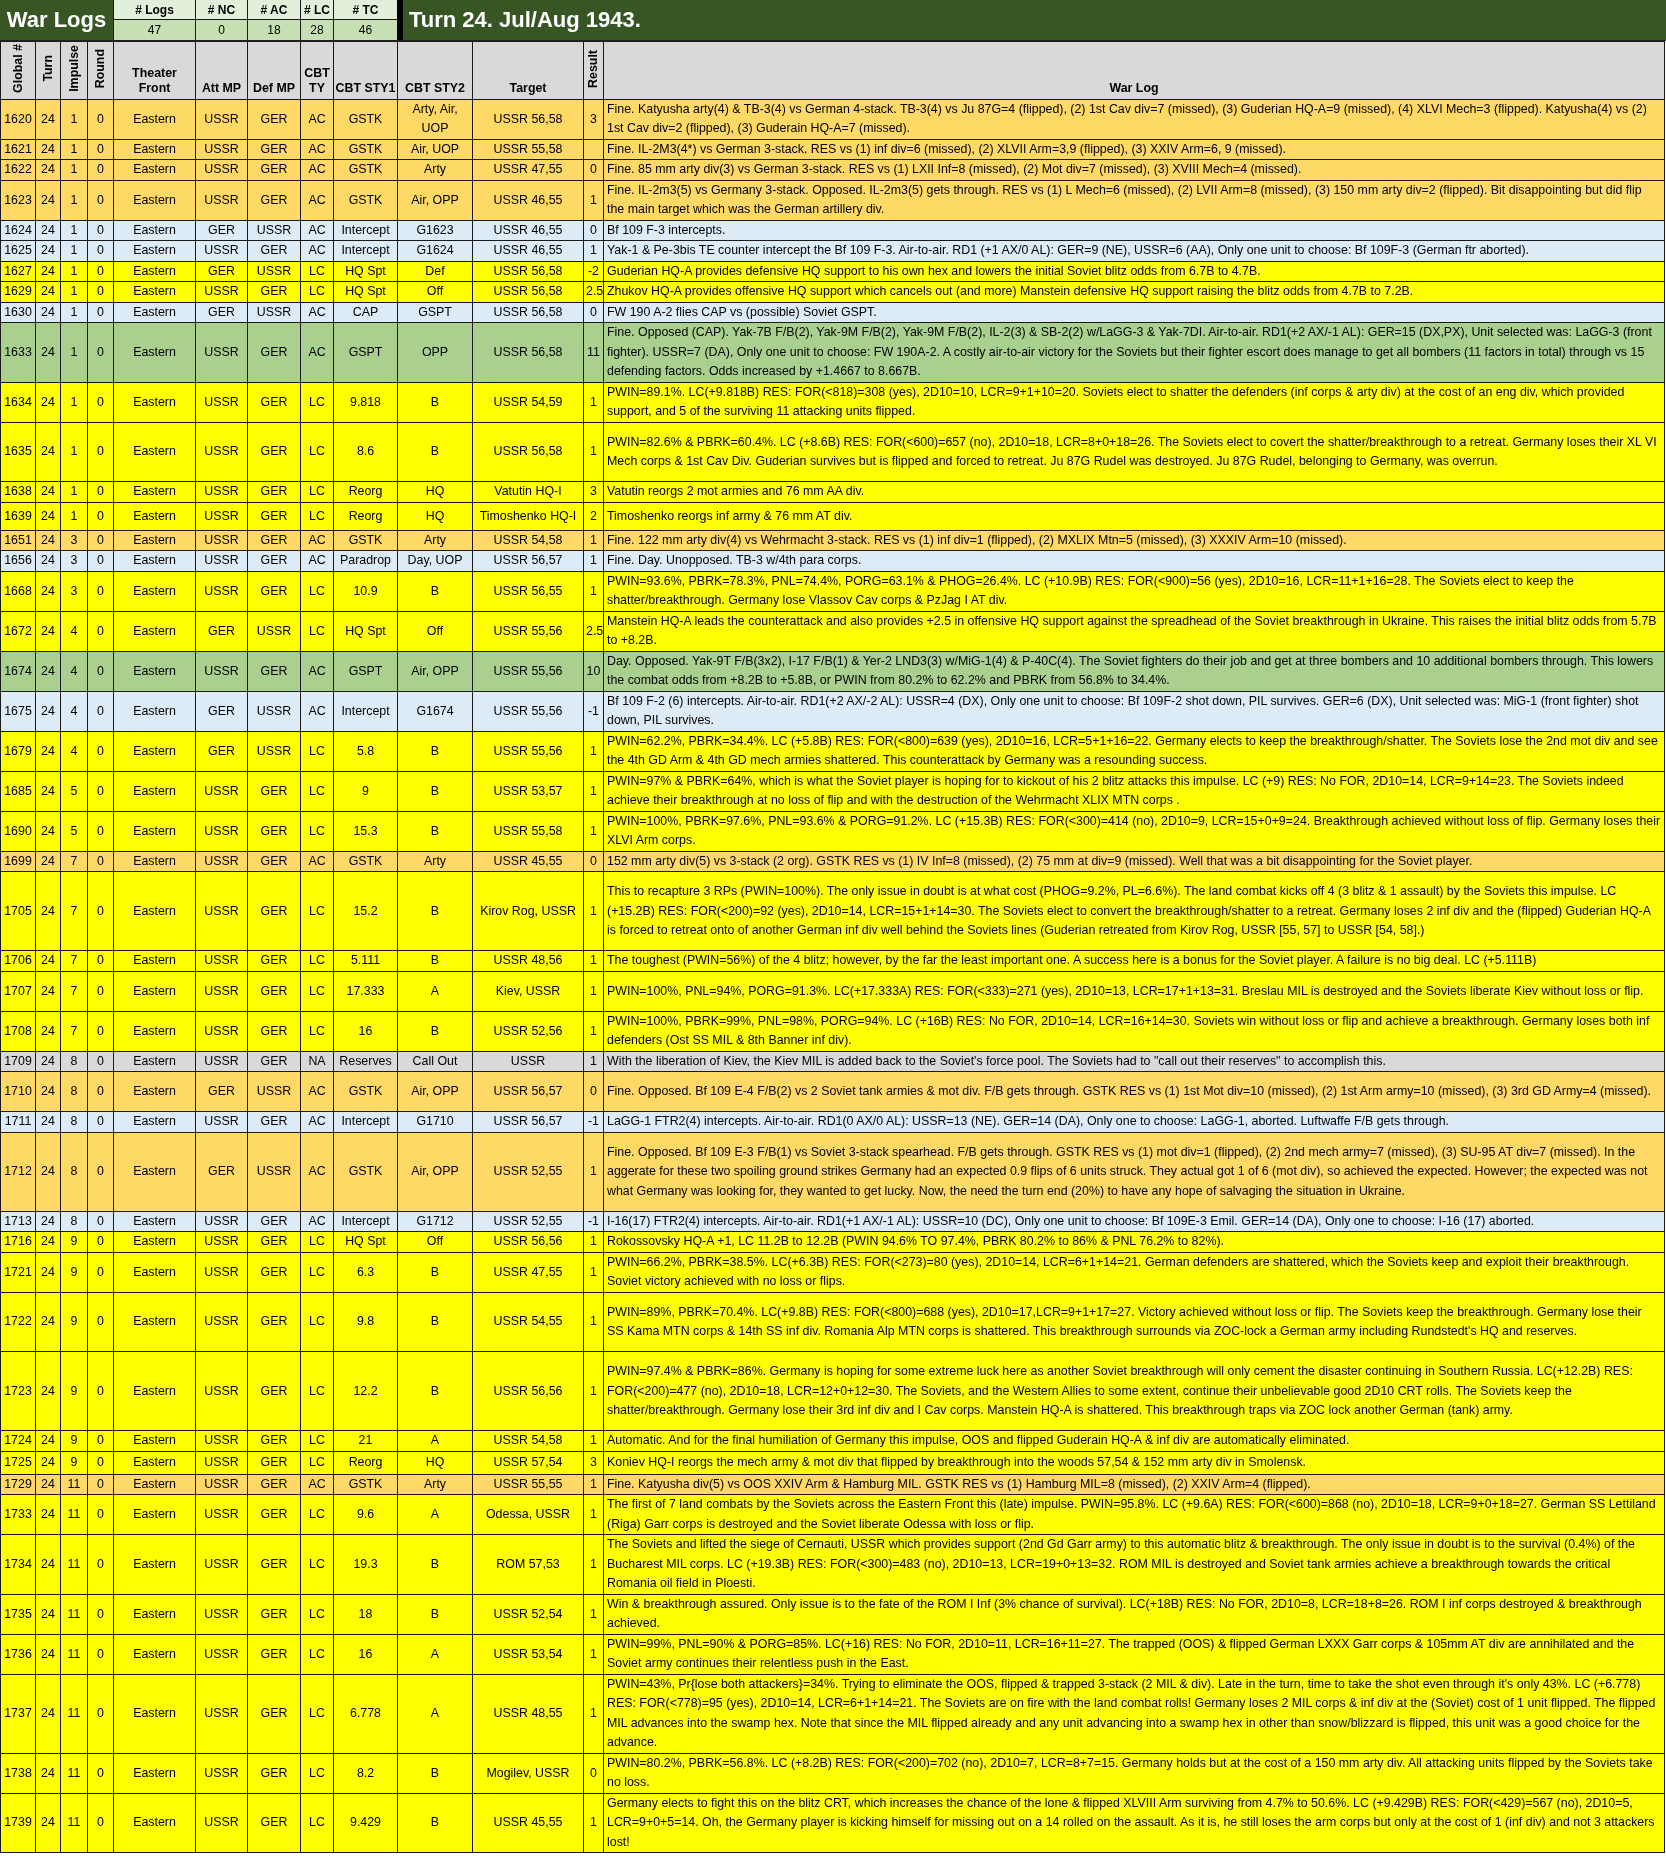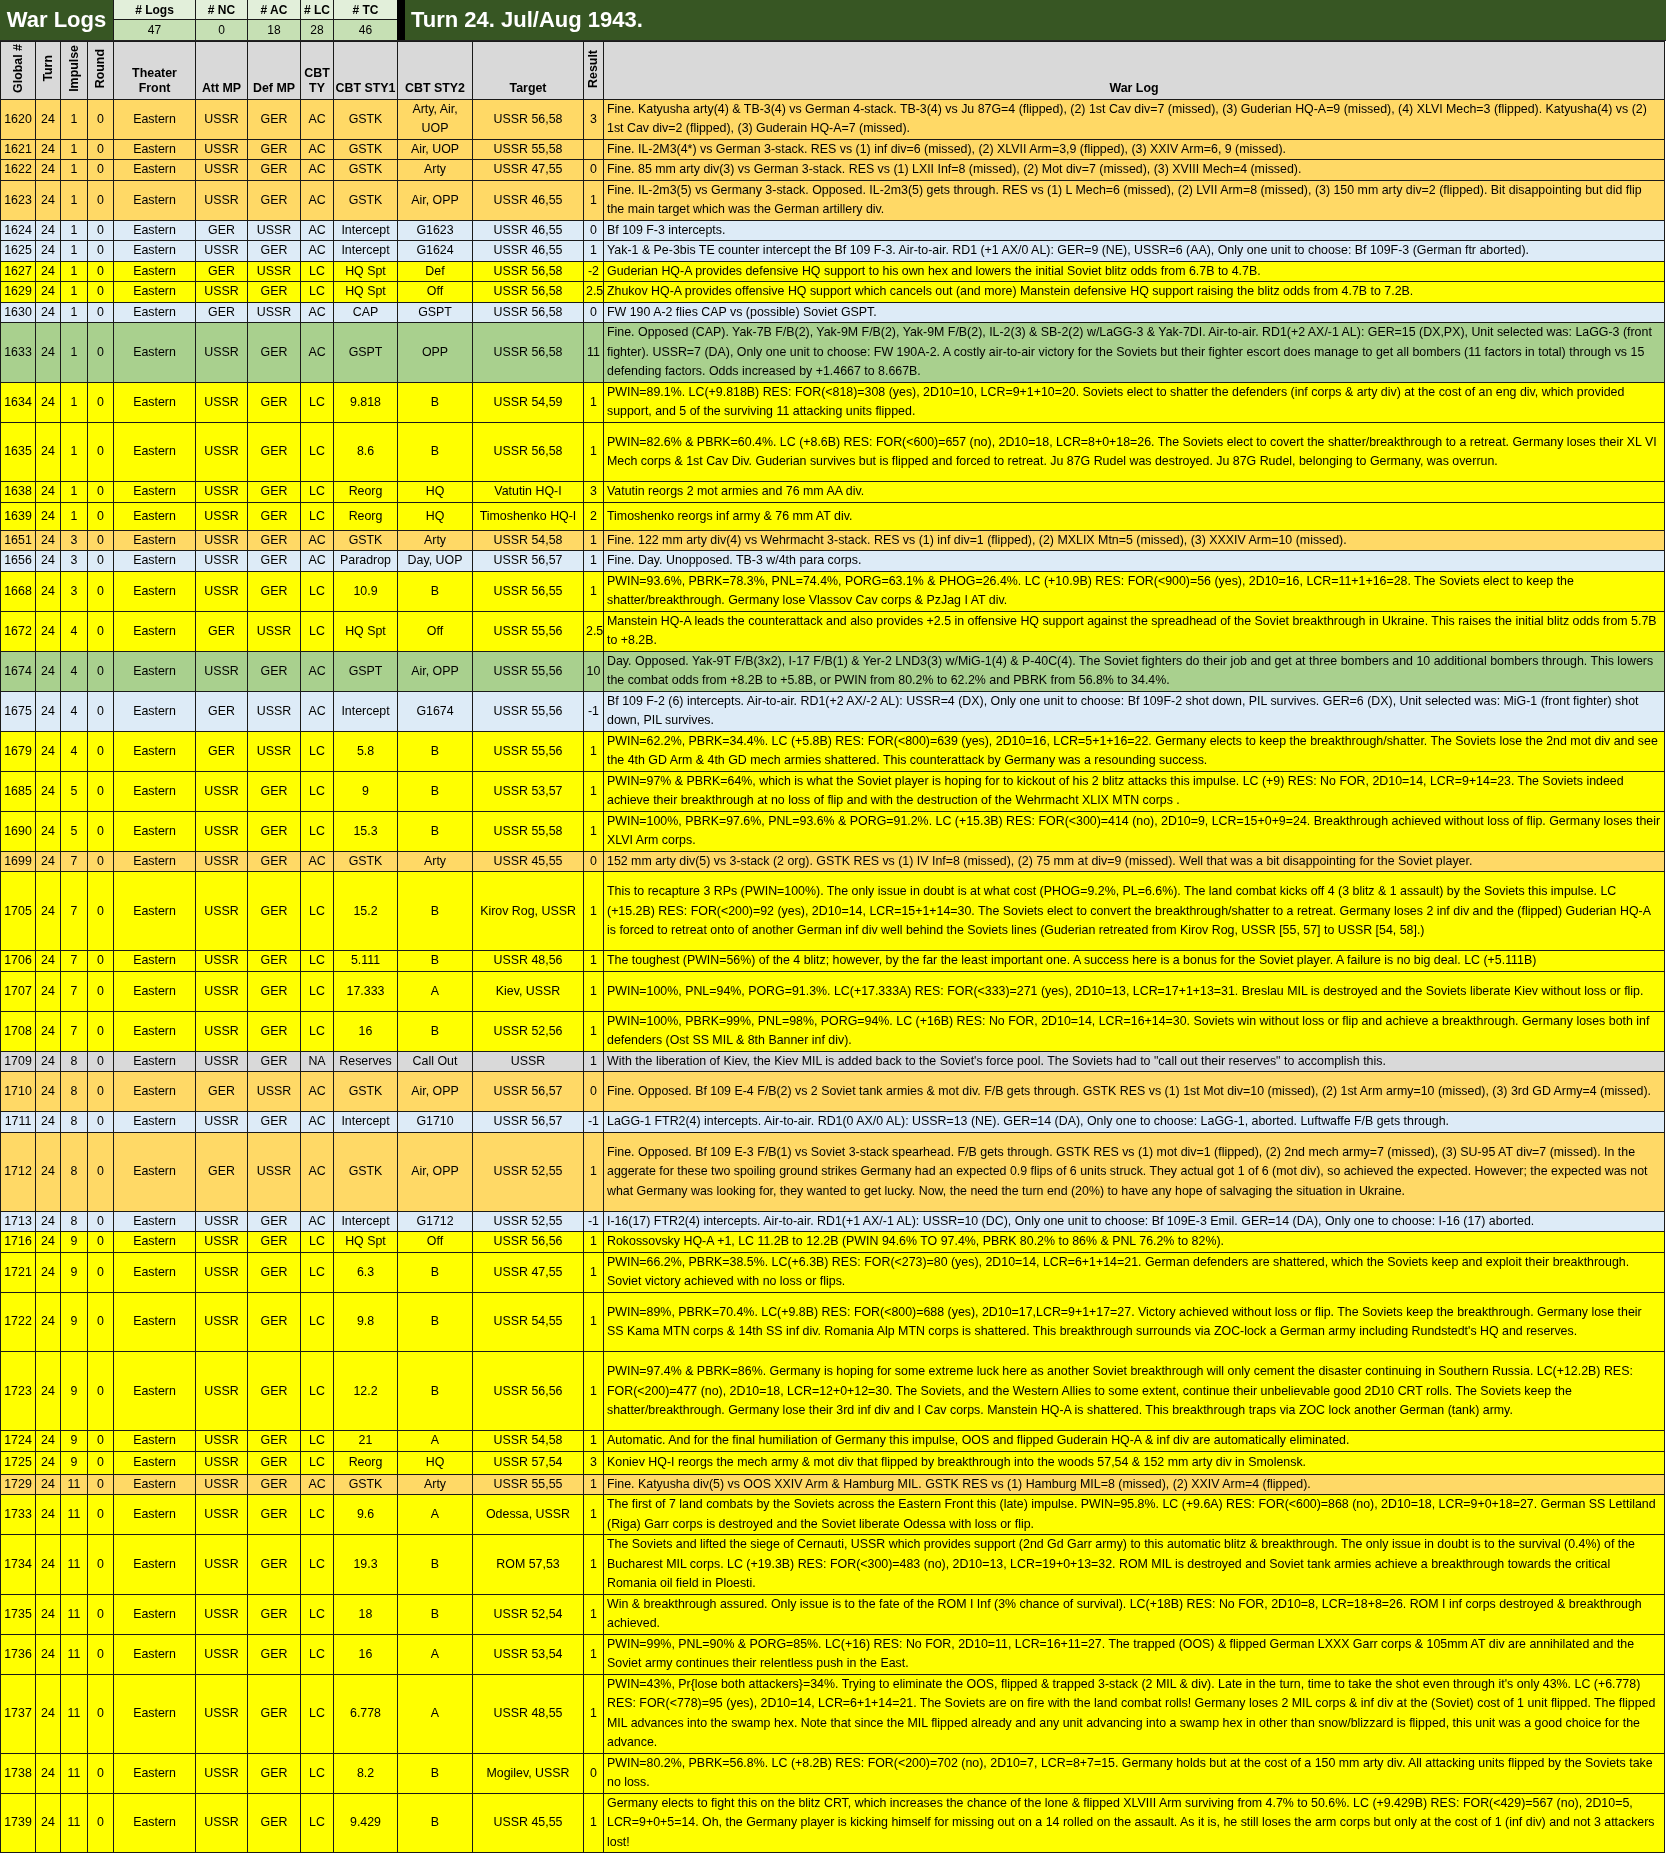--- a/index.html
+++ b/index.html
@@ -3,21 +3,21 @@
 <meta charset="utf-8">
 <style>
   * { box-sizing: border-box; margin: 0; padding: 0; }
   body { width: 1666px; background: #ffffff; font-family: "Liberation Sans", "DejaVu Sans", sans-serif; }
   .titlebar { display: flex; height: 41px; background: #375623; border-bottom: 1px solid #222; }
   .app-title { width: 113px; color: #fff; font-weight: bold; font-size: 22px; display:flex; align-items:center; justify-content:center; }
   .stats { display: flex; }
   .stat { display:flex; flex-direction:column; border-left:1px solid #1a1a1a; }
   .stat .lbl { height: 20px; background:#e2efda; font-size: 12px; font-weight:bold; display:flex; align-items:center; justify-content:center; border-bottom:1px solid #1a1a1a; }
   .stat .val { height: 20px; background:#c6e0b4; font-size: 12px; display:flex; align-items:center; justify-content:center; }
-  .turn-title { color:#fff; font-weight:bold; font-size:22px; display:flex; align-items:center; padding-left:6px; border-left:8px solid #000000; flex:1; }
+  .turn-title { color:#fff; font-weight:bold; font-size:22px; display:flex; align-items:center; padding-left:6px; border-left:6px solid #000000; flex:1; }
   table { border-collapse: collapse; table-layout: fixed; width: 1664px; font-size: 12.4px; }
   th, td { border: 1px solid #1a1a1a; }
   th { background:#d9d9d9; font-weight:bold; font-size:12.4px; vertical-align:bottom; text-align:center; height:57px; padding:0 1px 3px 1px; line-height:1.2; }
   th.vert { padding:2px 0; vertical-align: middle; }
   th.vert span { display:inline-block; writing-mode: vertical-rl; transform: rotate(180deg); white-space:nowrap; }
   td { text-align:center; padding: 0 2px; line-height: 19.5px; vertical-align: middle; }
   td.log { text-align:left; padding: 0 3px; }
   tr.row-gstk td { background:#ffd966; }
   tr.row-intercept td, tr.row-cap td, tr.row-paradrop td { background:#ddebf7; }
   tr.row-lc td { background:#ffff00; }

